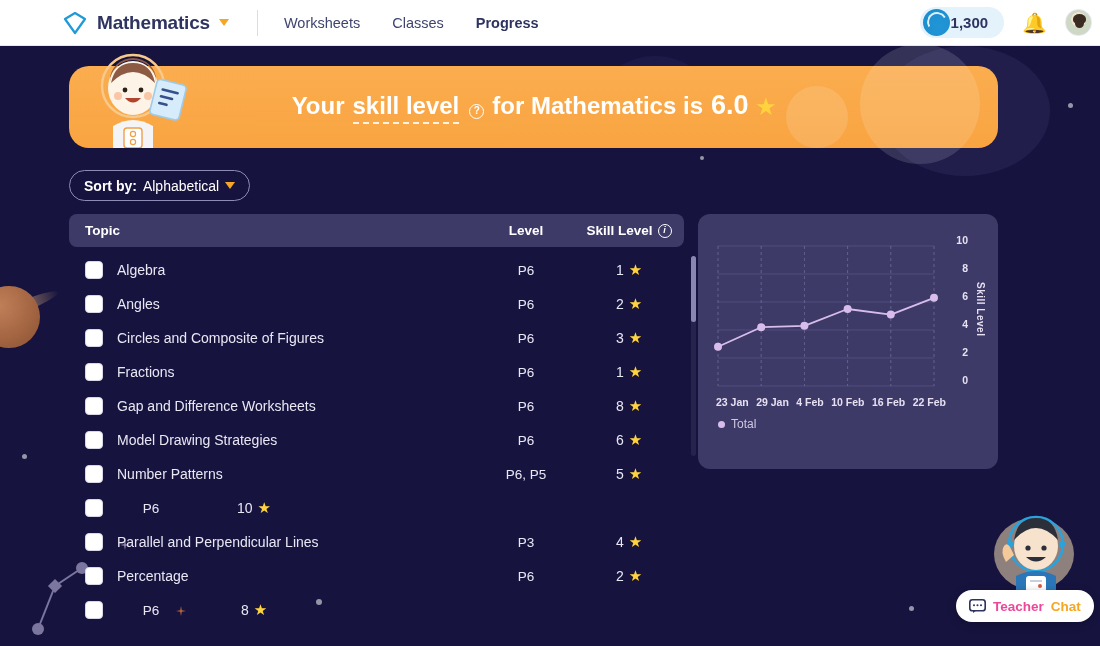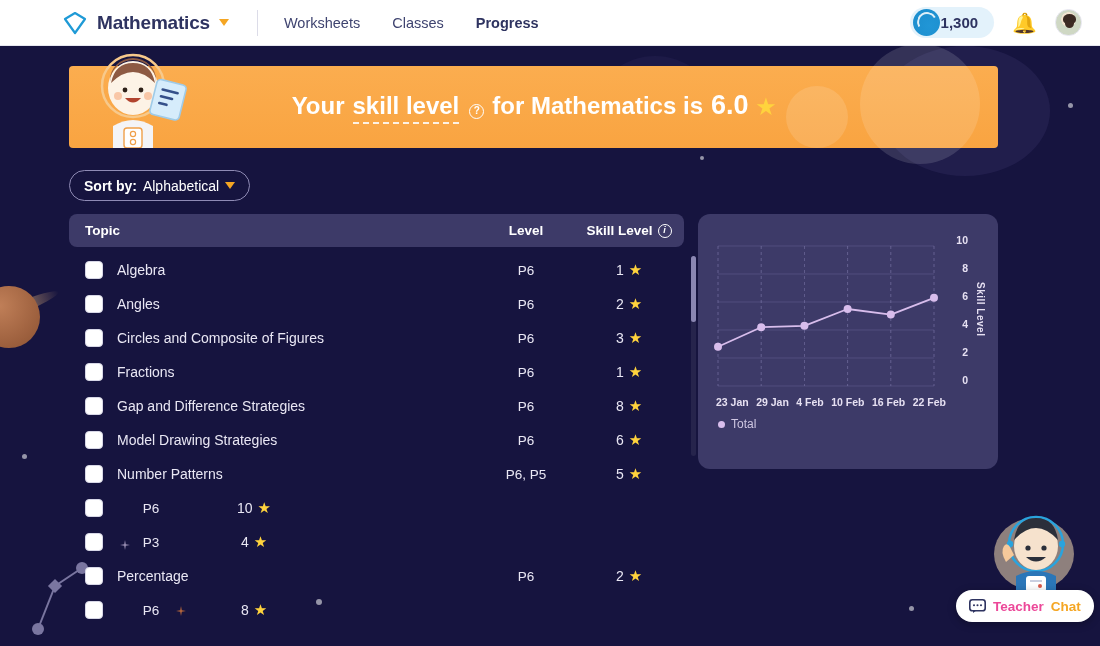--- a/index.html
+++ b/index.html
@@ -36,21 +36,21 @@
     clip-path: polygon(50% 0%, 58% 42%, 100% 50%, 58% 58%, 50% 100%, 42% 58%, 0% 50%, 42% 42%);
   }
   .sparkle.orange { background: #c9713c; opacity: .9; }
   .constellation { position: absolute; left: 0px; top: 500px; width: 140px; height: 120px; }
 
   
   .topbar {
     position: relative; z-index: 6;
     height: 46px; background: #ffffff;
     display: flex; align-items: center;
-    padding: 0 18px 0 62px;
+    padding: 0 8px 0 62px;
     border-bottom: 1px solid #e7e7ef;
   }
   .brand { display: flex; align-items: center; gap: 9px; }
   .brand-name {
     font-size: 19px; font-weight: bold; color: #2e3360; letter-spacing: -.2px;
   }
   .caret-down {
     width: 0; height: 0;
     border-left: 5px solid transparent; border-right: 5px solid transparent;
     border-top: 7px solid #f5a623;
@@ -90,21 +90,21 @@
   }
   .avatar::after {
     content: ""; position: absolute; left: 9px; top: 12px;
     width: 9px; height: 6px; border-radius: 0 0 6px 6px; background: #3d2b23;
   }
 
   
   .banner {
     position: relative; z-index: 3;
     margin: 20px 102px 0 69px;
-    height: 82px; border-radius: 4px;
+    height: 82px; border-radius: 20px;
     background: linear-gradient(180deg, #fbad4f 0%, #f9a441 100%);
     display: flex; align-items: center; overflow: visible;
   }
   .banner-deco { position: absolute; border-radius: 50%; background: rgba(255,255,255,.13); }
   .mascot { position: absolute; left: 22px; bottom: 0; width: 96px; height: 96px; }
   .banner-text {
     margin: 0 auto; display: flex; align-items: baseline; gap: 8px;
     font-size: 24px; font-weight: bold; color: #ffffff; position: relative; z-index: 2;
   }
   .skill-dashed {
@@ -374,21 +374,21 @@
           <span class="checkbox"></span>
           <span class="row-topic">Fractions</span>
           <span class="row-level">P6</span>
           <span class="row-skill">
             <span>1</span>
             <span class="star">★</span>
           </span>
         </div>
         <div class="row">
           <span class="checkbox"></span>
-          <span class="row-topic">Gap and Difference Strategies</span>
+          <span class="row-topic">Gap and Difference Worksheets</span>
           <span class="row-level">P6</span>
           <span class="row-skill">
             <span>8</span>
             <span class="star">★</span>
           </span>
         </div>
         <div class="row">
           <span class="checkbox"></span>
           <span class="row-topic">Model Drawing Strategies</span>
           <span class="row-level">P6</span>
@@ -409,20 +409,21 @@
         <div class="row">
           <span class="checkbox"></span>
           <span class="row-level">P6</span>
           <span class="row-skill">
             <span>10</span>
             <span class="star">★</span>
           </span>
         </div>
         <div class="row">
           <span class="checkbox"></span>
+          <span class="row-topic">Parallel and Perpendicular Lines</span>
           <span class="row-level">P3</span>
           <span class="row-skill">
             <span>4</span>
             <span class="star">★</span>
           </span>
         </div>
         <div class="row">
           <span class="checkbox"></span>
           <span class="row-topic">Percentage</span>
           <span class="row-level">P6</span>

